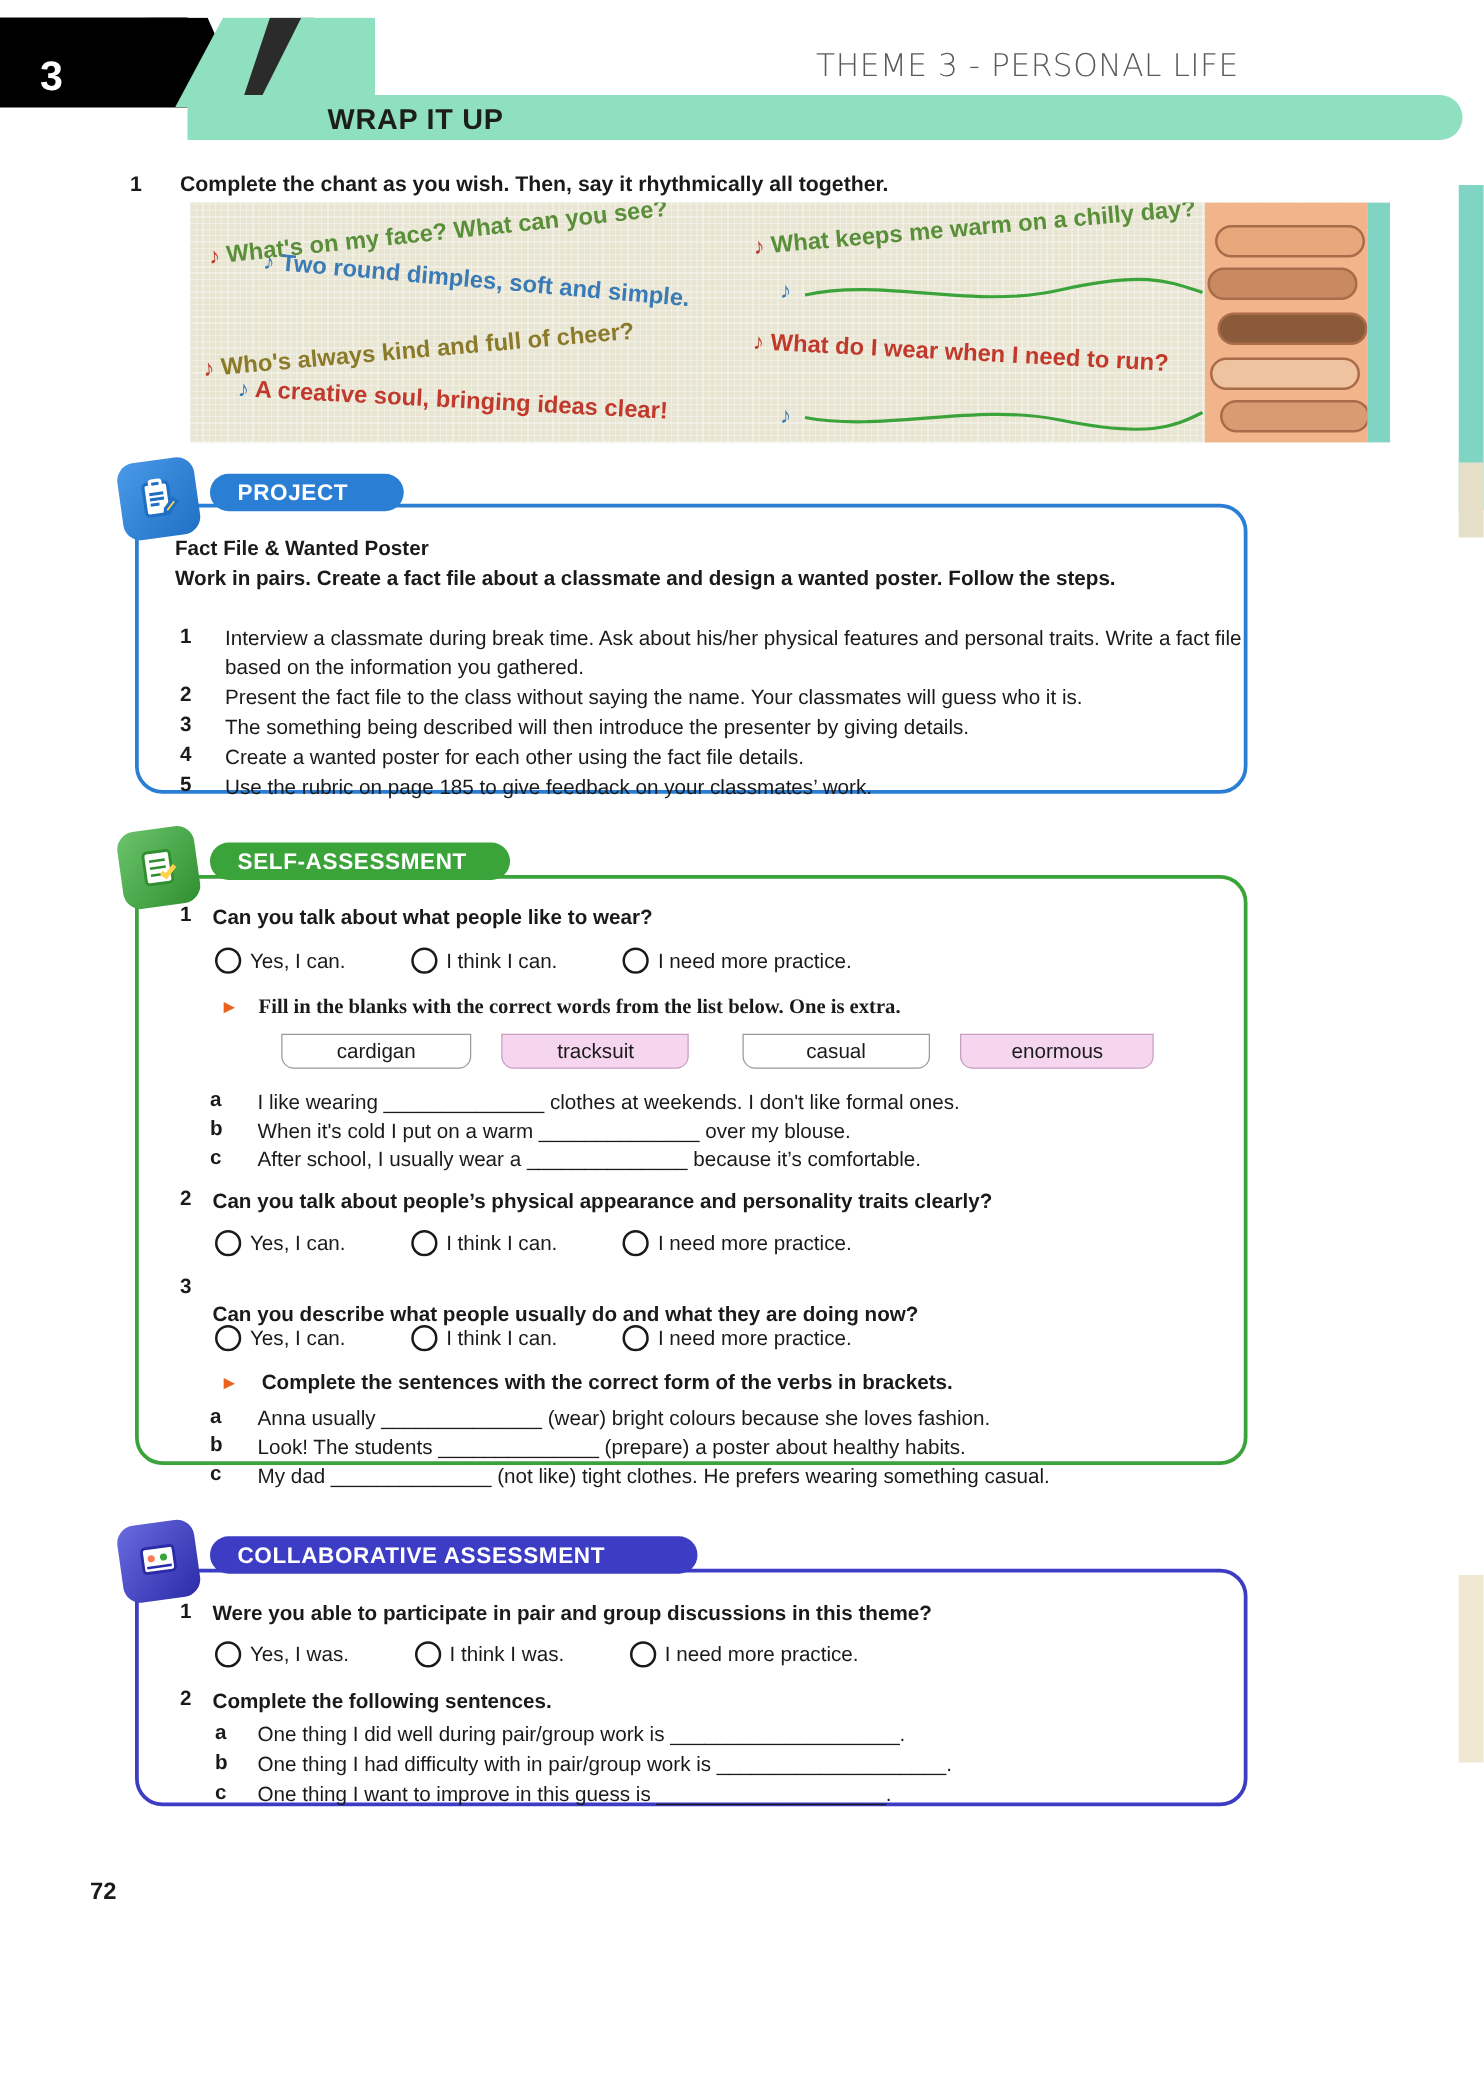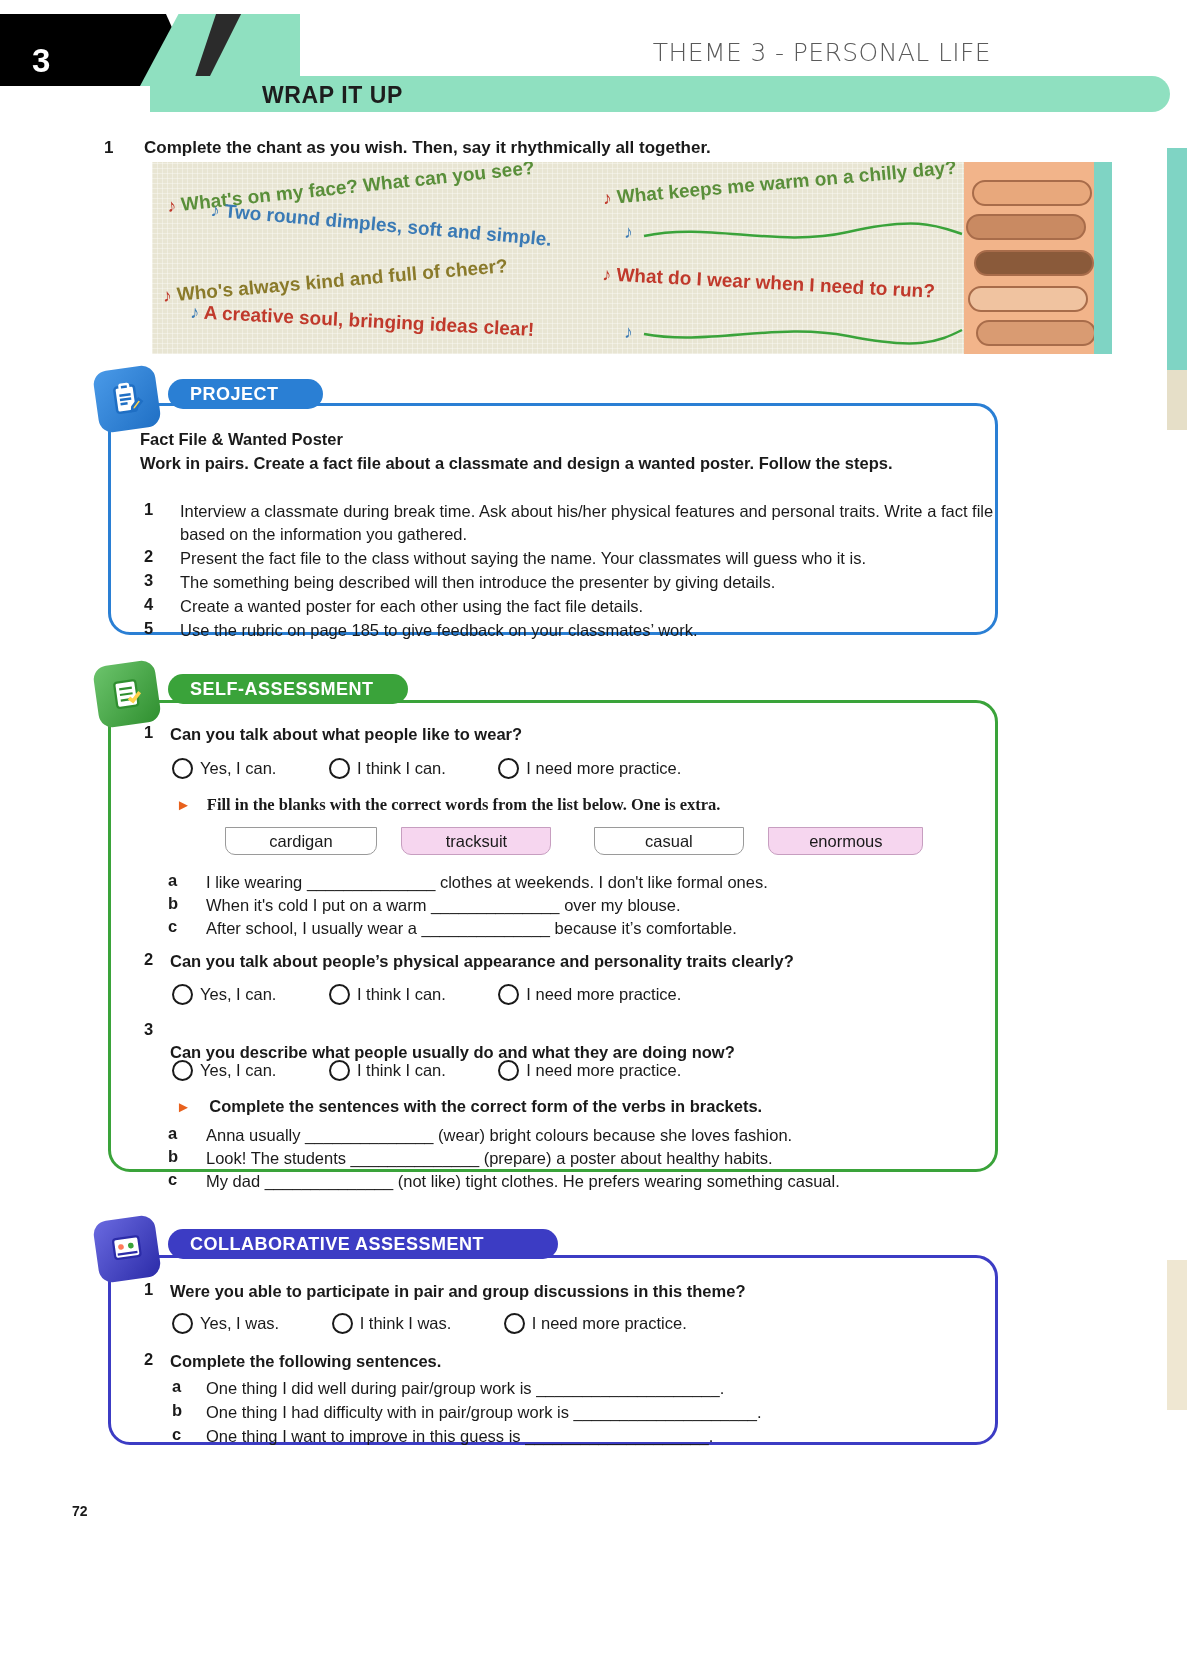--- a/index.html
+++ b/index.html
@@ -143,21 +143,21 @@
   .arrow { color:#e8611d; font-size:15px; }
 
   .word-chip {
     display:inline-block; height:28px; line-height:26px;
     padding:0 8px; border:1.6px solid #9a9a9a;
     border-radius:0 0 10px 10px; font-size:16.5px; text-align:center;
     background:#fff;
   }
   .word-chip.pink { background:#f6d6ef; border-color:#c79ec0; }
 
-  .page-num { position:absolute; top:1503px; left:72px; font-size:14px; font-weight:bold;text-align:right; }
+  .page-num { position:absolute; top:1503px; left:72px; font-size:19px; font-weight:bold;text-align:right; }
 
   .side-teal { position:absolute; top:148px; right:0; width:20px; height:260px; background:#7fd4c4; }
   .side-beige { position:absolute; top:370px; right:0; width:20px; height:60px; background:#e6dfc8; }
   .side-beige2 { position:absolute; top:1260px; right:0; width:20px; height:150px; background:#efe7d2; }
 </style>
 </head>
 <body>
 
 <div class="header-wrap">
   <div class="hdr-black"></div>

